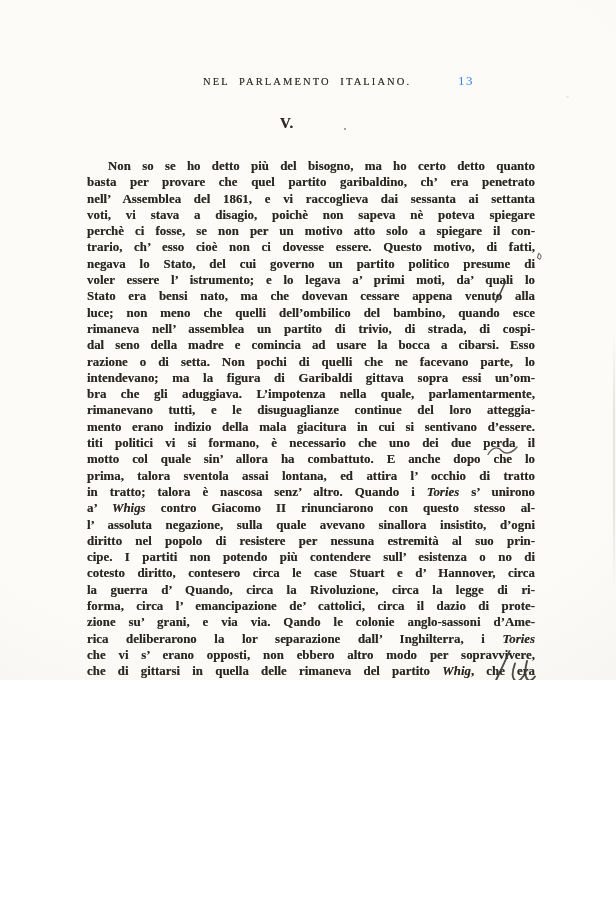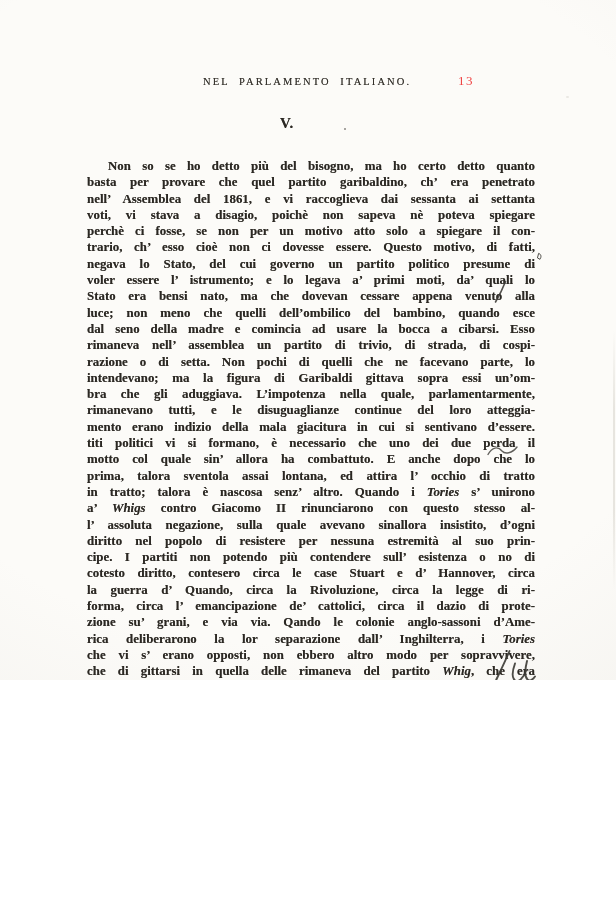--- a/index.html
+++ b/index.html
@@ -33,21 +33,21 @@
   .speck.s2{left:566px;top:96px;width:3px;height:2px;opacity:.7;}
 
   .running-title{
     position:absolute;left:203px;top:76px;
     font-size:10.5px;letter-spacing:2.1px;word-spacing:5px;
     color:#34312b;white-space:nowrap;
     text-shadow:0 0 .4px rgba(43,40,35,.6);
   }
   .page-number{
     position:absolute;left:458px;top:73px;
-    font-size:13px;letter-spacing:1.5px;color:#ef4444;
+    font-size:13px;letter-spacing:1.5px;color:#3b82f6;
   }
   .section-heading{
     position:absolute;left:280px;top:115px;
     font-size:15px;font-weight:bold;letter-spacing:.5px;
     text-shadow:0 0 .4px rgba(43,40,35,.6);
   }
   .heading-dot{
     position:absolute;left:344px;top:128px;width:2px;height:2px;
     border-radius:50%;background:#6f6d68;opacity:.8;
   }
@@ -95,22 +95,22 @@
       <div class="line indent"><span>Non so se ho detto più del bisogno, ma ho certo detto quanto</span></div>
       <div class="line"><span>basta per provare che quel partito garibaldino, ch’ era penetrato</span></div>
       <div class="line"><span>nell’ Assemblea del 1861, e vi raccoglieva dai sessanta ai settanta</span></div>
       <div class="line"><span>voti, vi stava a disagio, poichè non sapeva nè poteva spiegare</span></div>
       <div class="line"><span>perchè ci fosse, se non per un motivo atto solo a spiegare il con-</span></div>
       <div class="line"><span>trario, ch’ esso cioè non ci dovesse essere. Questo motivo, di fatti,</span></div>
       <div class="line"><span>negava lo Stato, del cui governo un partito politico presume di</span></div>
       <div class="line"><span>voler essere l’ istrumento; e lo legava a’ primi moti, da’ quali lo</span></div>
       <div class="line"><span>Stato era bensi nato, ma che dovevan cessare appena venuto alla</span></div>
       <div class="line"><span>luce; non meno che quelli dell’ombilico del bambino, quando esce</span></div>
+      <div class="line"><span>rimaneva nell’ assemblea un partito di trivio, di strada, di cospi-</span></div>
       <div class="line"><span>dal seno della madre e comincia ad usare la bocca a cibarsi. Esso</span></div>
-      <div class="line"><span>rimaneva nell’ assemblea un partito di trivio, di strada, di cospi-</span></div>
       <div class="line"><span>razione o di setta. Non pochi di quelli che ne facevano parte, lo</span></div>
       <div class="line"><span>intendevano; ma la figura di Garibaldi gittava sopra essi un’om-</span></div>
       <div class="line"><span>bra che gli aduggiava. L’impotenza nella quale, parlamentarmente,</span></div>
       <div class="line"><span>rimanevano tutti, e le disuguaglianze continue del loro atteggia-</span></div>
       <div class="line"><span>mento erano indizio della mala giacitura in cui si sentivano d’essere.</span></div>
       <div class="line"><span>titi politici vi si formano, è necessario che uno dei due perda il</span></div>
       <div class="line"><span>motto col quale sin’ allora ha combattuto. E anche dopo che lo</span></div>
       <div class="line"><span>prima, talora sventola assai lontana, ed attira l’ occhio di tratto</span></div>
       <div class="line"><span>in tratto; talora è nascosa senz’ altro. Quando i </span><span class="it">Tories</span><span> s’ unirono</span></div>
       <div class="line"><span>a’ </span><span class="it">Whigs</span><span> contro Giacomo II rinunciarono con questo stesso al-</span></div>

